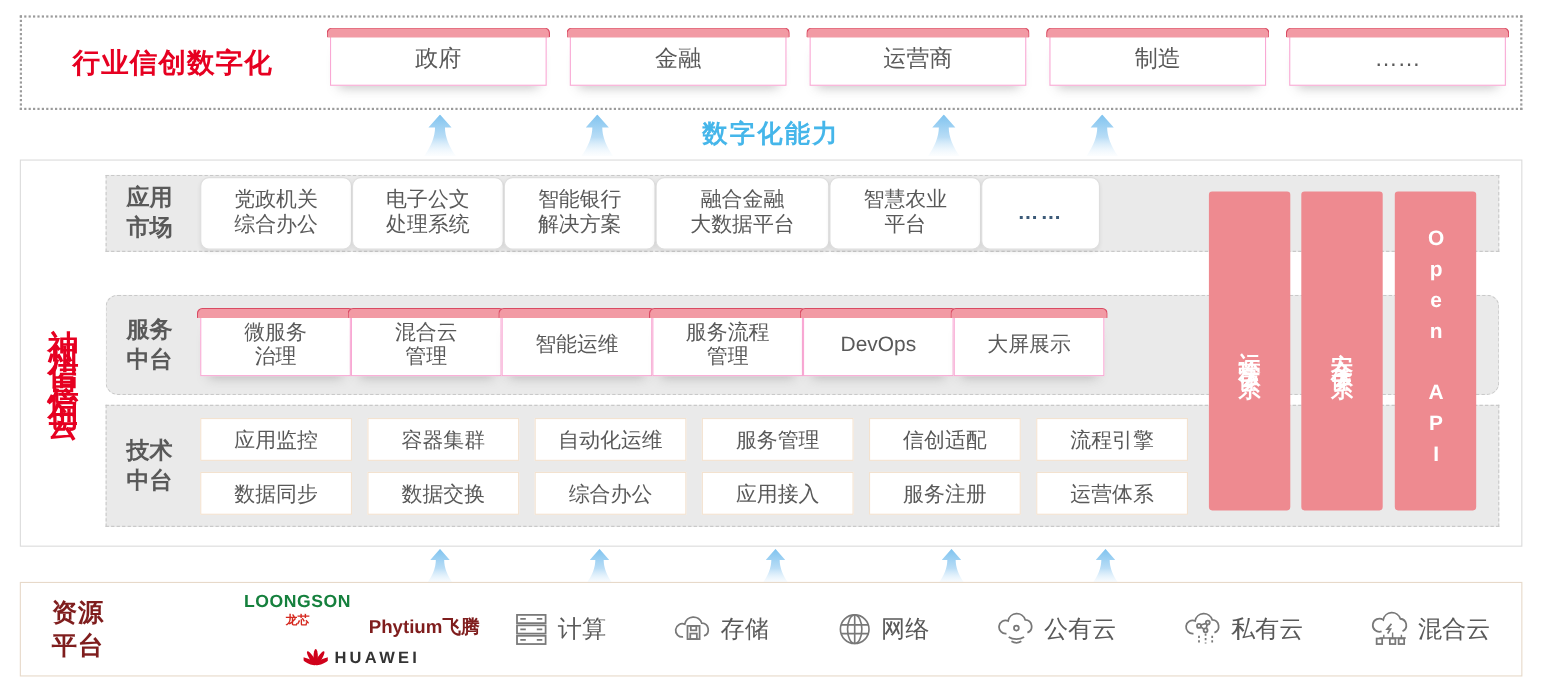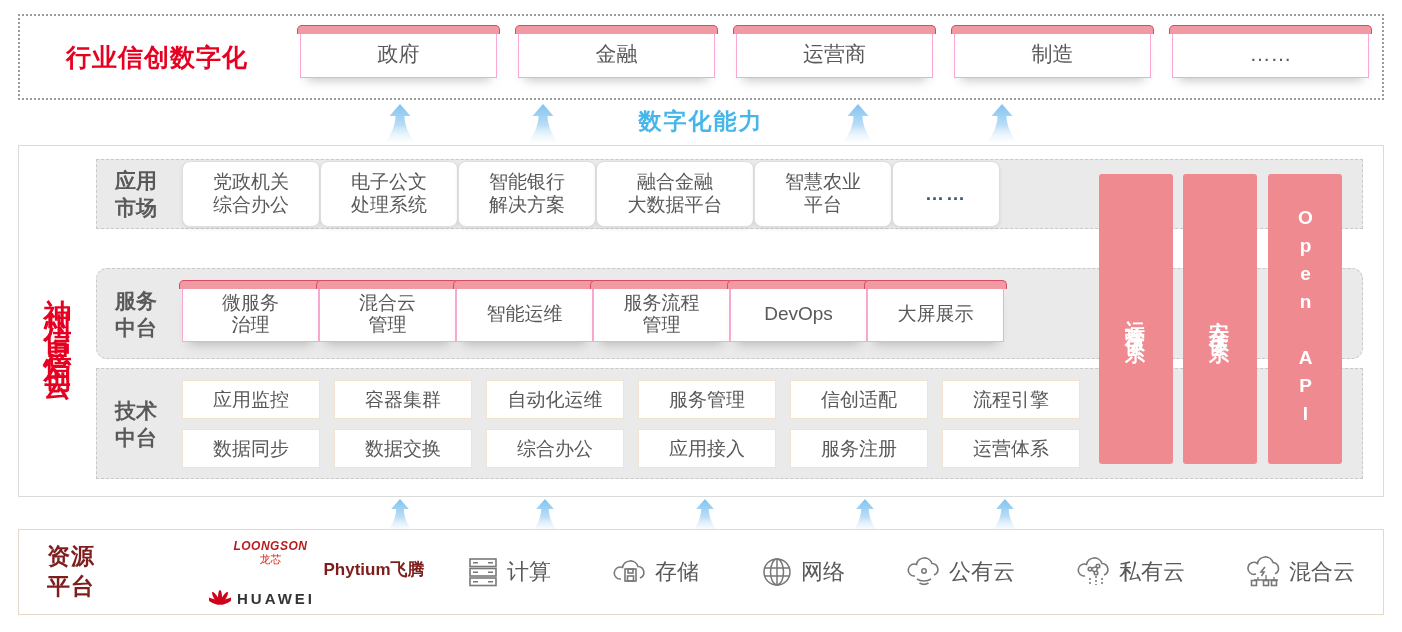--- a/index.html
+++ b/index.html
@@ -68,24 +68,24 @@
   .pillar1 { left:1080px; } .pillar2 { left:1164px; } .pillar3 { left:1249px; font-size:19px; }
 
   
   .resource { position:absolute; left:18px; top:529px; width:1366px; height:86px;
               border:1px solid #e7d9c9; background:#fff; }
   .resource-label { position:absolute; left:28px; top:50%; transform:translateY(-50%);
                     font-size:23px; font-weight:bold; color:#7f1d1d; line-height:1.3;
                     white-space:pre-line; letter-spacing:1px;text-align:center; }
   .vendors { position:absolute; left:190px; top:9px; width:240px; text-align:center; }
   .vendor-row { display:flex; justify-content:center; align-items:flex-start; gap:16px; }
-  .loongson-name { font-size:12px; font-weight:bold; font-style:italic; color:#b91c1c; letter-spacing:.5px; }
-  .loongson-sub  { font-size:11px; font-weight:normal; color:#d5281e; margin-top:-1px; }
+  .loongson-name { font-size:16px; font-weight:bold; color:#15803d; letter-spacing:.5px; }
+  .loongson-sub  { font-size:11px; font-weight:bold; color:#d5281e; margin-top:-1px; }
   .phytium-name  { font-size:17px; font-weight:bold; color:#7f1d1d; margin-top:19px; }
-  .huawei-row { display:flex; align-items:center; gap:6px; margin-top:8px; }
+  .huawei-row { display:flex; justify-content:center; align-items:center; gap:6px; margin-top:8px; }
   .huawei-name { font-size:15px; font-weight:bold; color:#333; letter-spacing:3px; }
 
   .resource-items { position:absolute; left:447px; right:28px; top:0; height:100%;
                     display:flex; align-items:center; justify-content:space-between; }
   .res-item { display:flex; align-items:center; gap:7px; font-size:22px; color:#595959;font-family:Liberation Serif, serif; }
   .res-item svg { display:block; }
   .hidden-defs { position:absolute; width:0; height:0; overflow:hidden; }
 </style>
 </head>
 <body>

